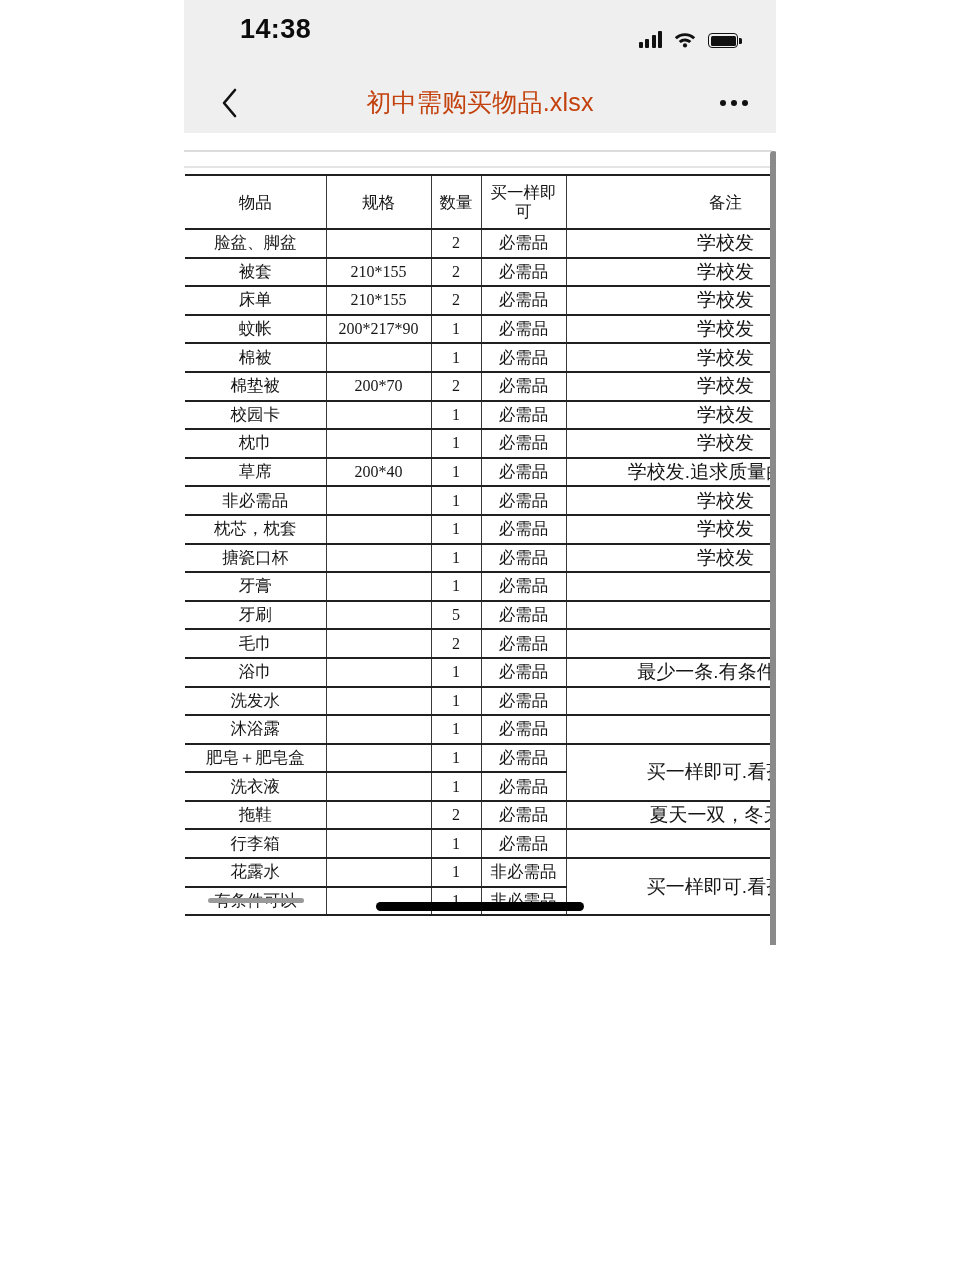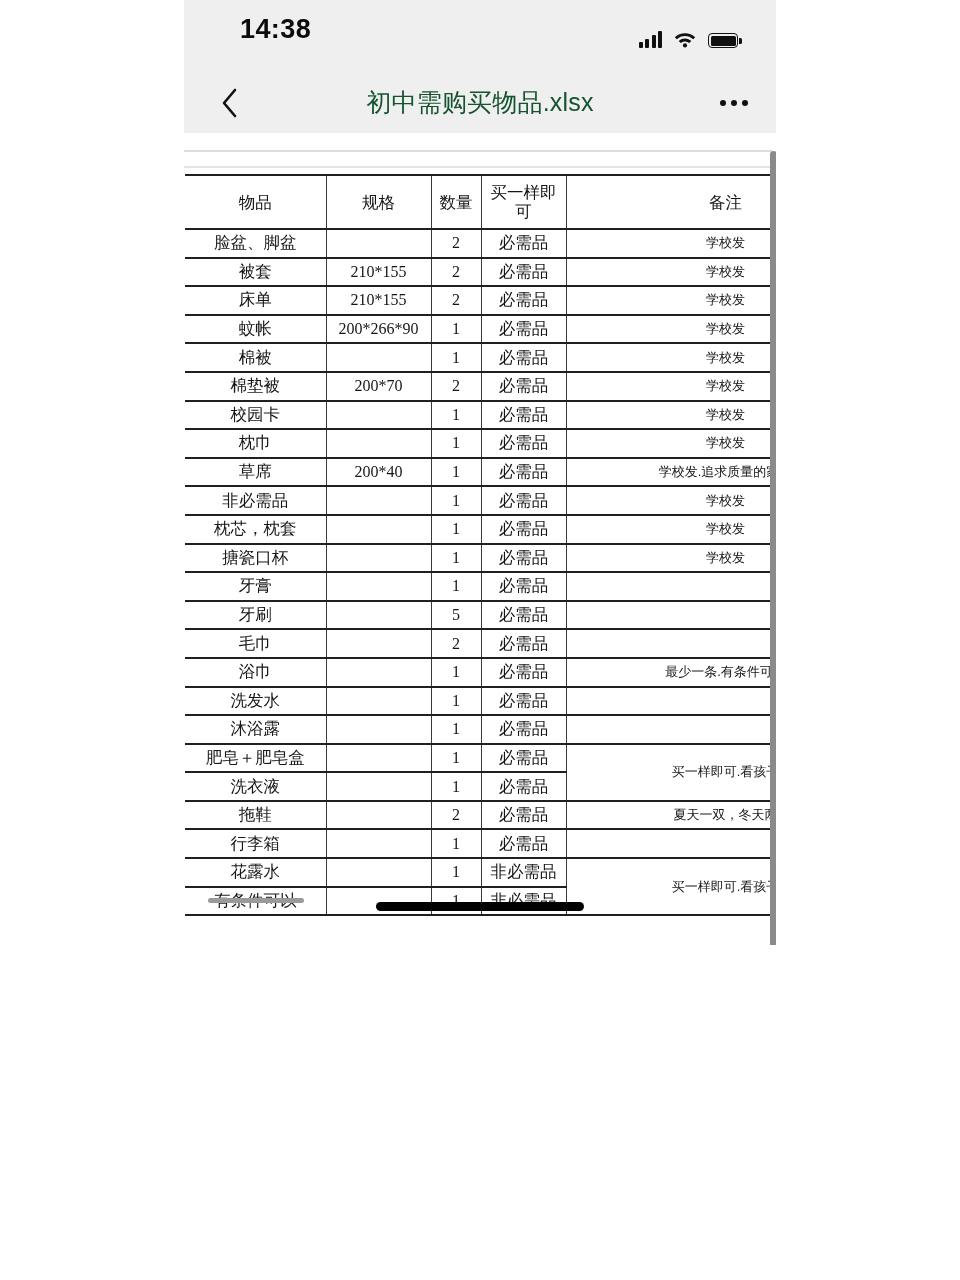--- a/index.html
+++ b/index.html
@@ -83,21 +83,21 @@
     transform: translateY(-50%);
     width: 34px; height: 40px;
     display: flex; align-items: center; justify-content: center;
     cursor: pointer;
   }
   .nav-back svg { display: block; }
   .nav-title {
     width: 100%;
     text-align: center;
     font-size: 25px;
-    color: #14532d;
+    color: #c2410c;
     letter-spacing: .2px;
   }
   .nav-more {
     position: absolute;
     right: 28px; top: 50%;
     transform: translateY(-50%);
     display: flex; gap: 5px;
     cursor: pointer;
   }
   .nav-more span {
@@ -164,21 +164,21 @@
     font-weight: 400;
     white-space: normal;
     line-height: 1.15;
   }
   table.sheet .c-first { border-left: none; }
   table.sheet td.num, table.sheet td.spec {
     font-family: "Liberation Serif", "DejaVu Serif", serif;
     font-size: 16px;
   }
   table.sheet td.note {
-    font-size: 13px;
+    font-size: 19px;
   }
   table.sheet td.empty-note { border-right: 1.6px solid #3a3a3a; }
 
   
   .vscroll {
     position: absolute;
     left: 586px;
     top: 18px;
     width: 7px;
     height: 915px;
@@ -288,21 +288,21 @@
             </tr>
             <tr>
               <td class="c-first">床单</td>
               <td class="spec">210*155</td>
               <td class="num">2</td>
               <td>必需品</td>
               <td class="note">学校发</td>
             </tr>
             <tr>
               <td class="c-first">蚊帐</td>
-              <td class="spec">200*266*90</td>
+              <td class="spec">200*217*90</td>
               <td class="num">1</td>
               <td>必需品</td>
               <td class="note">学校发</td>
             </tr>
             <tr>
               <td class="c-first">棉被</td>
               <td class="spec"></td>
               <td class="num">1</td>
               <td>必需品</td>
               <td class="note">学校发</td>

